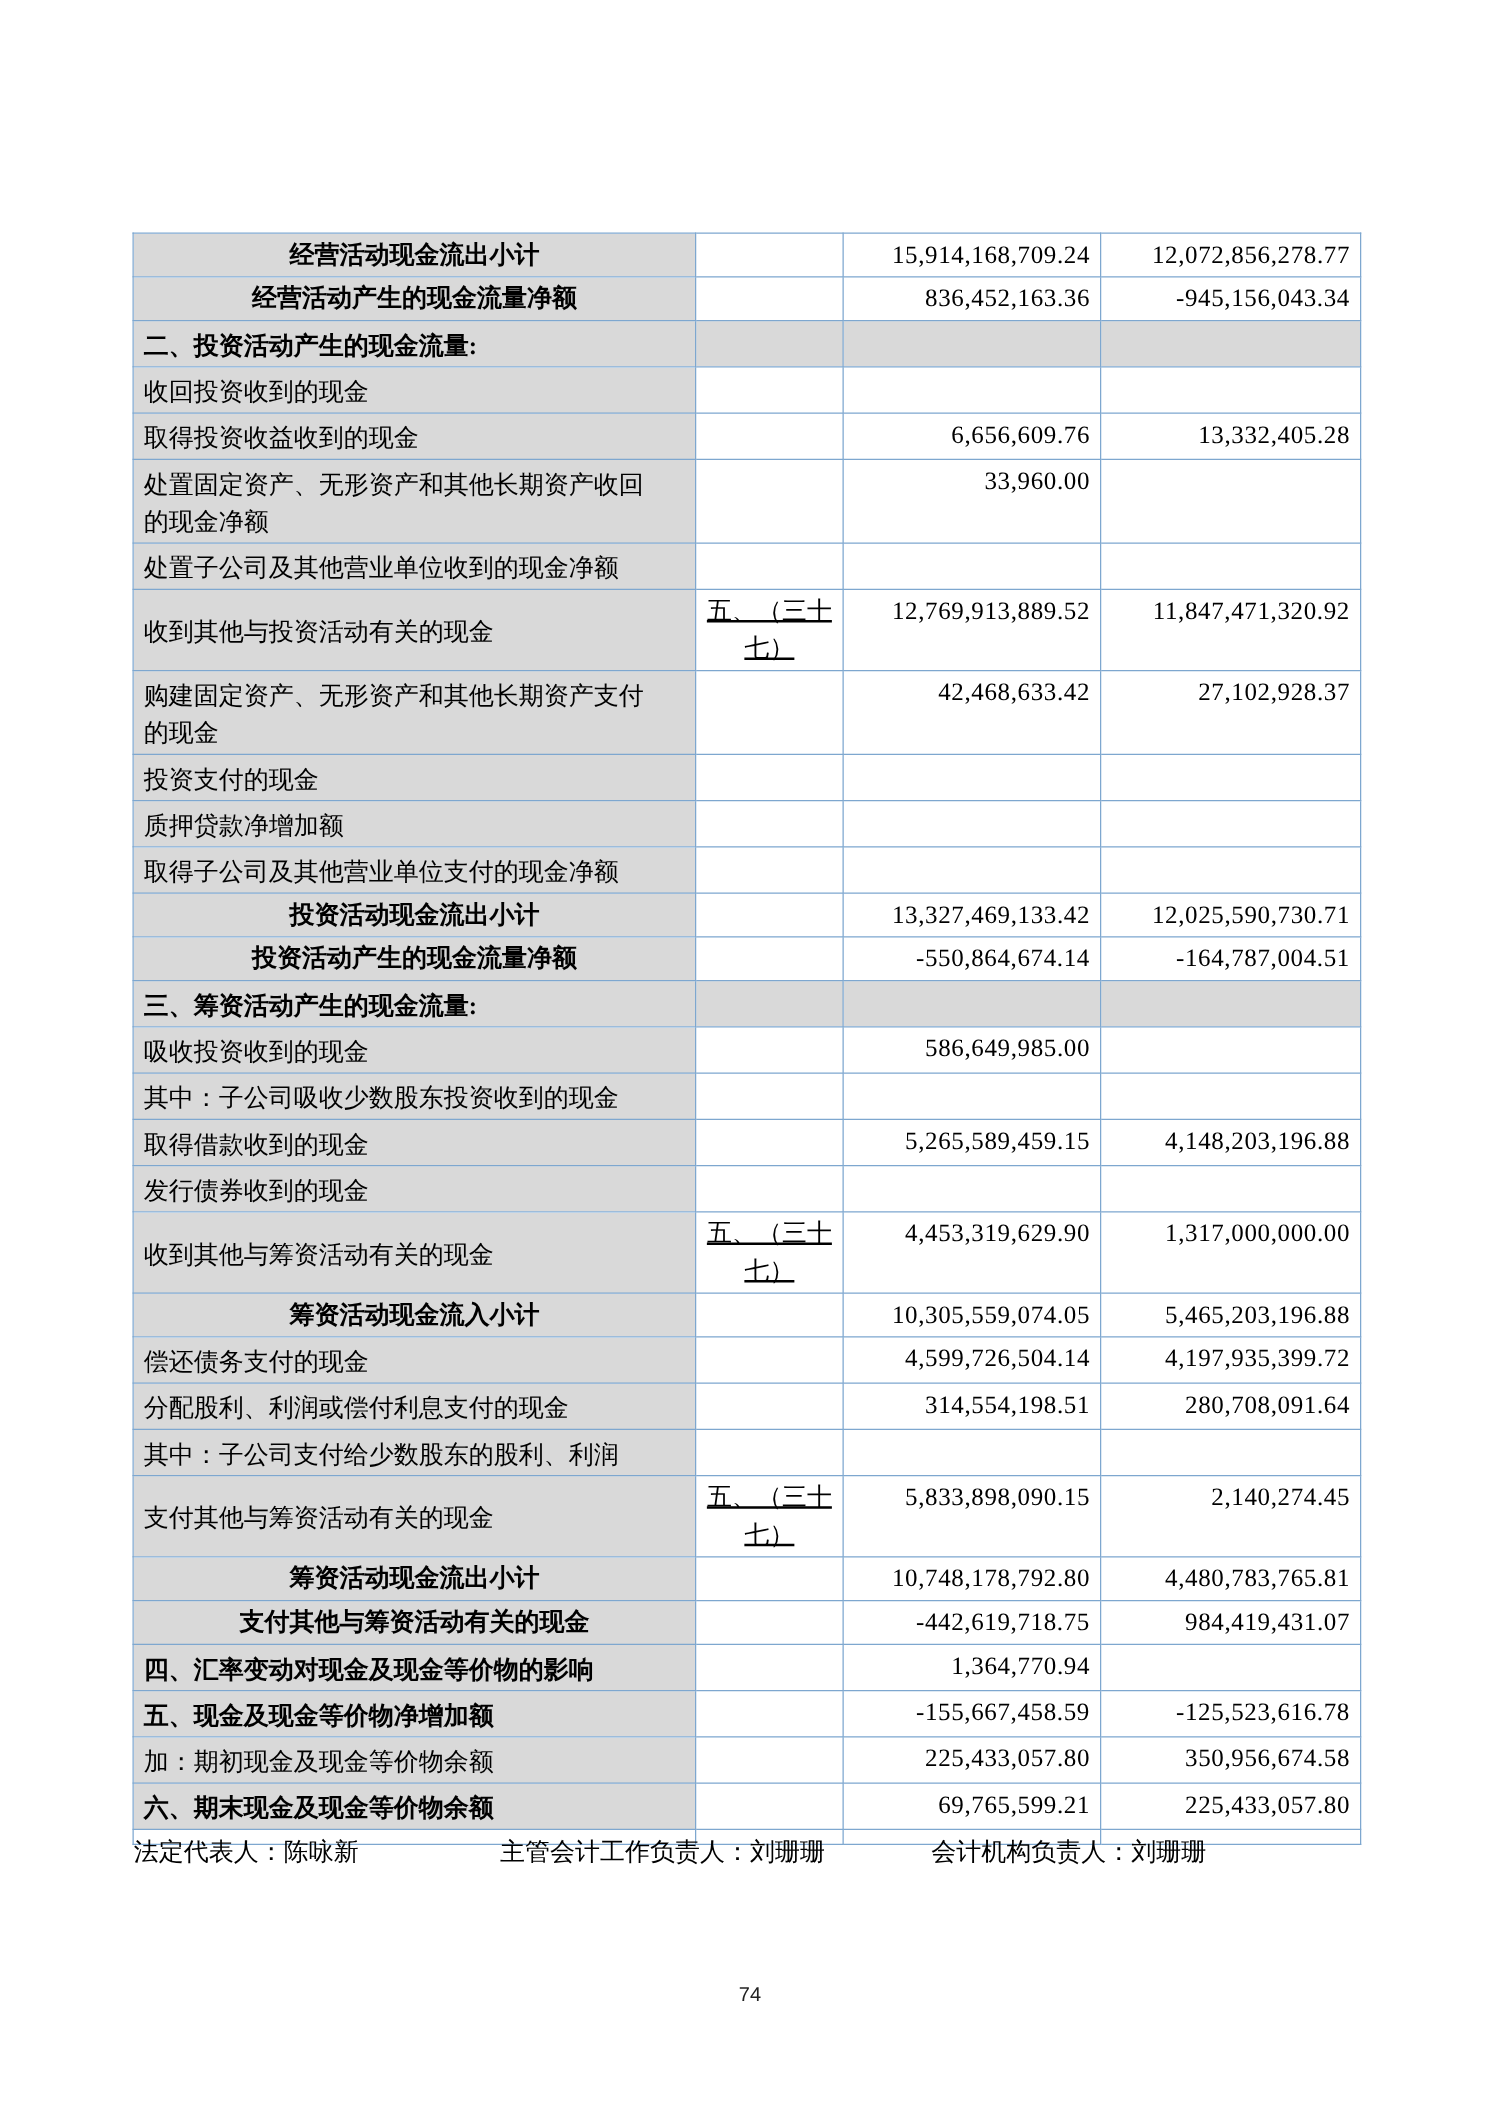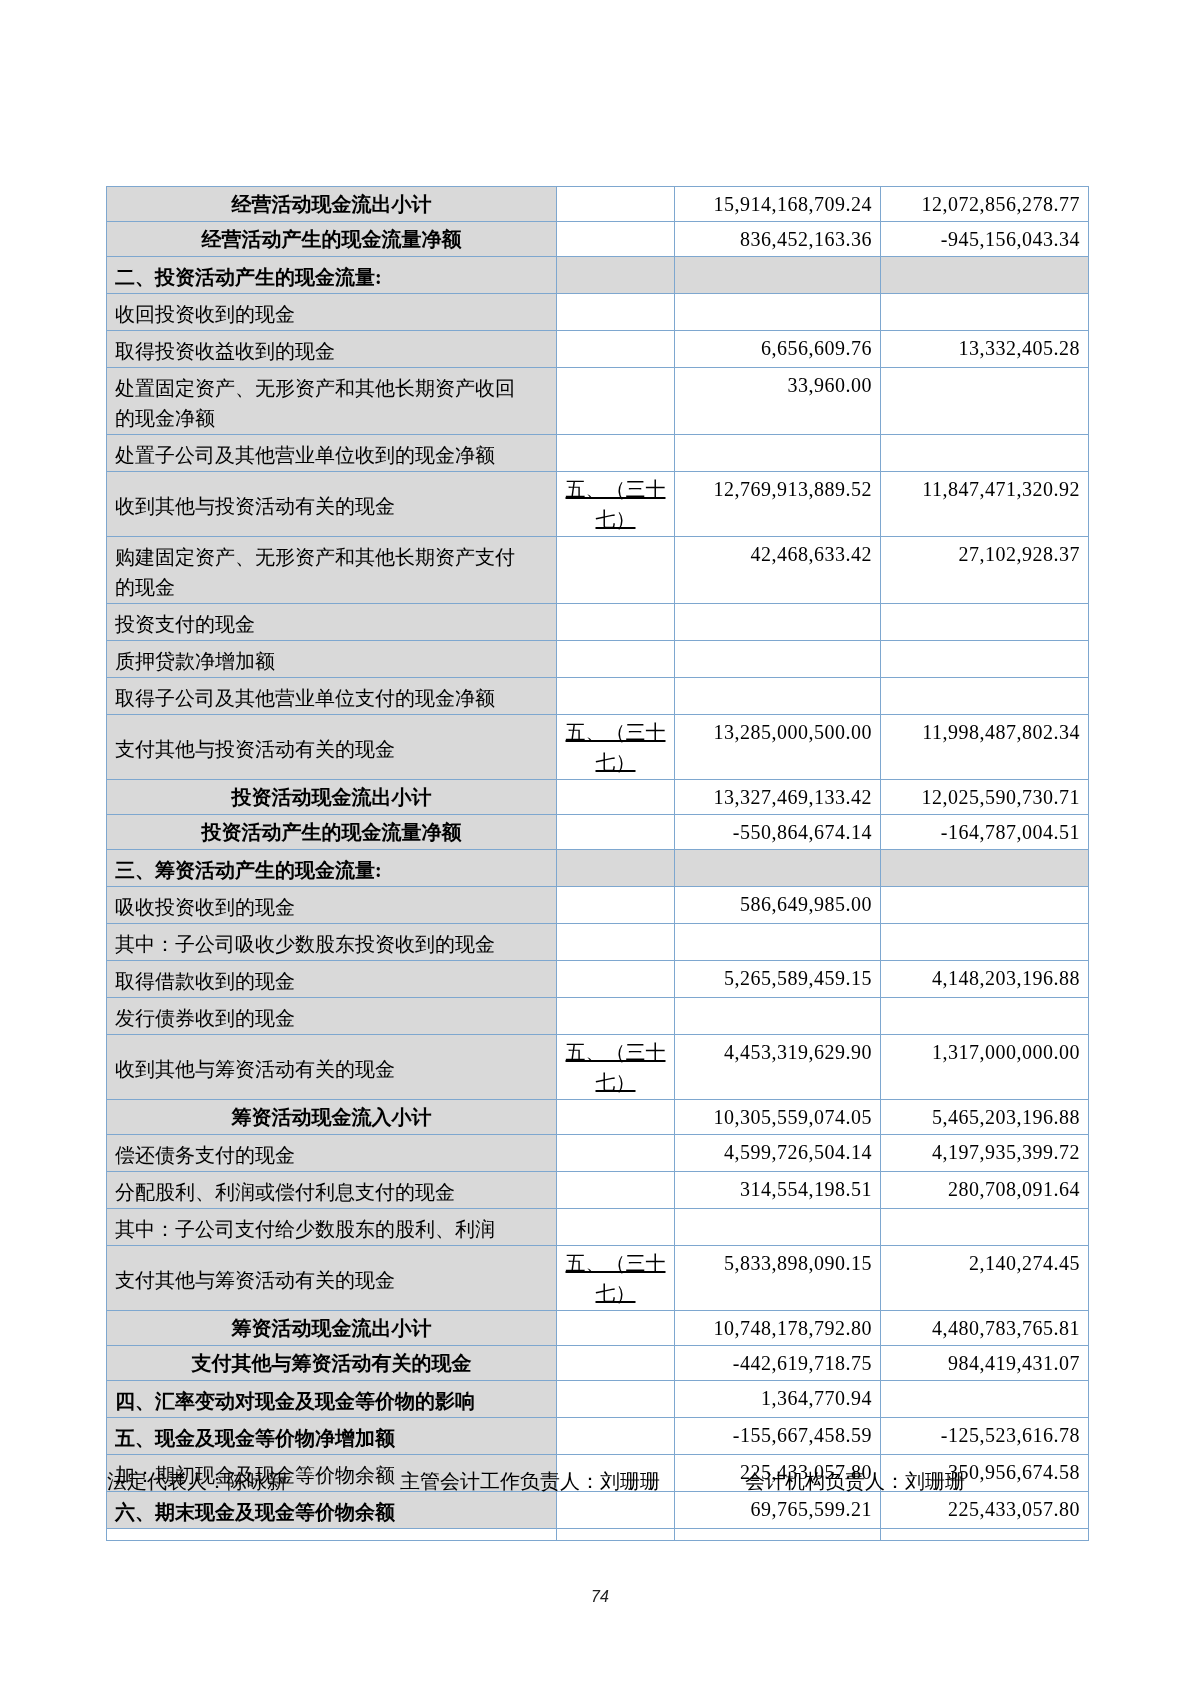--- a/index.html
+++ b/index.html
@@ -26,21 +26,21 @@
 
   .footer-line { position:absolute; top:1432px; left:0; width:1200px; height:30px;
     font-size:20px; color:var(--ink); }
   .footer-line .sig { position:absolute; white-space:nowrap; }
   .sig-legal { left:107px; }
   .sig-chief { left:400px; }
   .sig-agency { left:745px; }
 
   .page-number { position:absolute; top:1552px; left:0; width:1200px;
     text-align:center; font-family:"Liberation Sans","DejaVu Sans",sans-serif;
-    font-size:16px; color:#222222;font-style:italic; }
+    font-size:16px; color:#222222; }
 </style>
 </head>
 <body>
 
 <div class="page">
 
   <table class="cashflow">
     <colgroup>
       <col style="width:450px">
       <col style="width:118px">
@@ -113,26 +113,20 @@
           <td class="c-note"></td>
           <td class="c-num"></td>
           <td class="c-num"></td>
         </tr>
         <tr class="row-item">
           <td class="c-label">取得子公司及其他营业单位支付的现金净额</td>
           <td class="c-note"></td>
           <td class="c-num"></td>
           <td class="c-num"></td>
         </tr>
-        <tr class="row-item">
-          <td class="c-label">支付其他与投资活动有关的现金</td>
-          <td class="c-note">五、（三十七）</td>
-          <td class="c-num">13,285,000,500.00</td>
-          <td class="c-num">11,998,487,802.34</td>
-        </tr>
         <tr class="row-subtotal">
           <td class="c-label">投资活动现金流出小计</td>
           <td class="c-note"></td>
           <td class="c-num">13,327,469,133.42</td>
           <td class="c-num">12,025,590,730.71</td>
         </tr>
         <tr class="row-subtotal">
           <td class="c-label">投资活动产生的现金流量净额</td>
           <td class="c-note"></td>
           <td class="c-num">-550,864,674.14</td>

